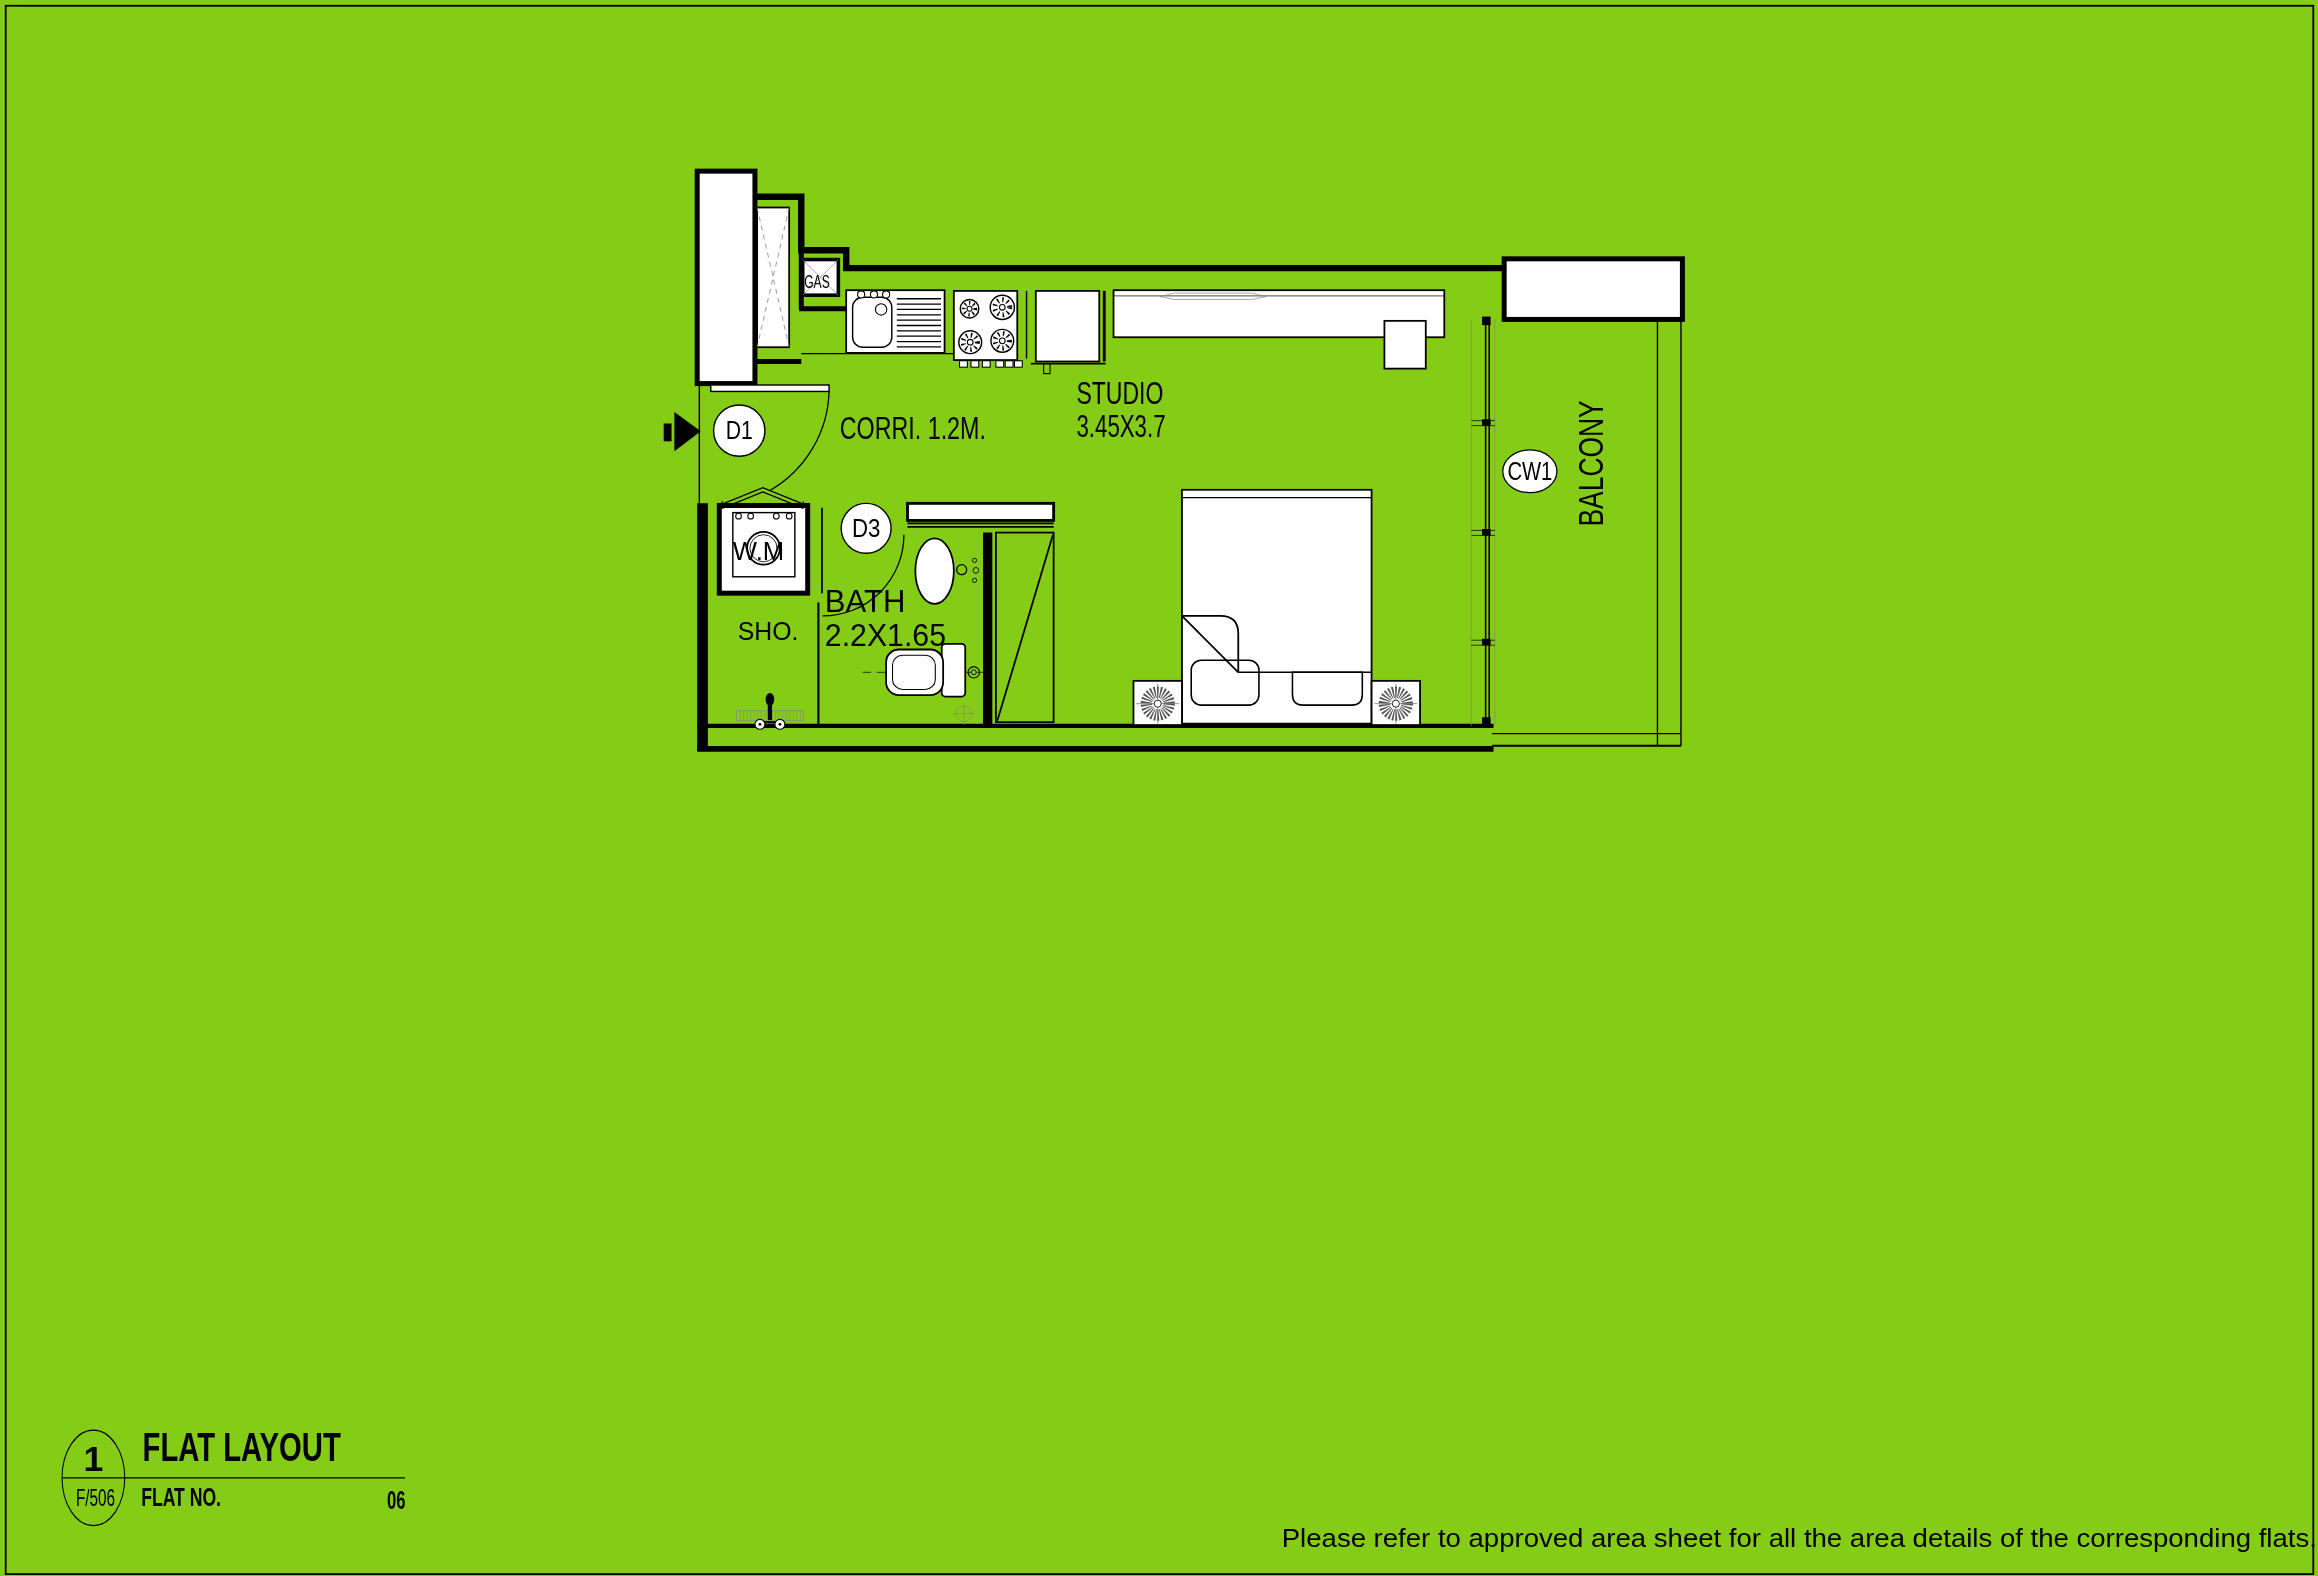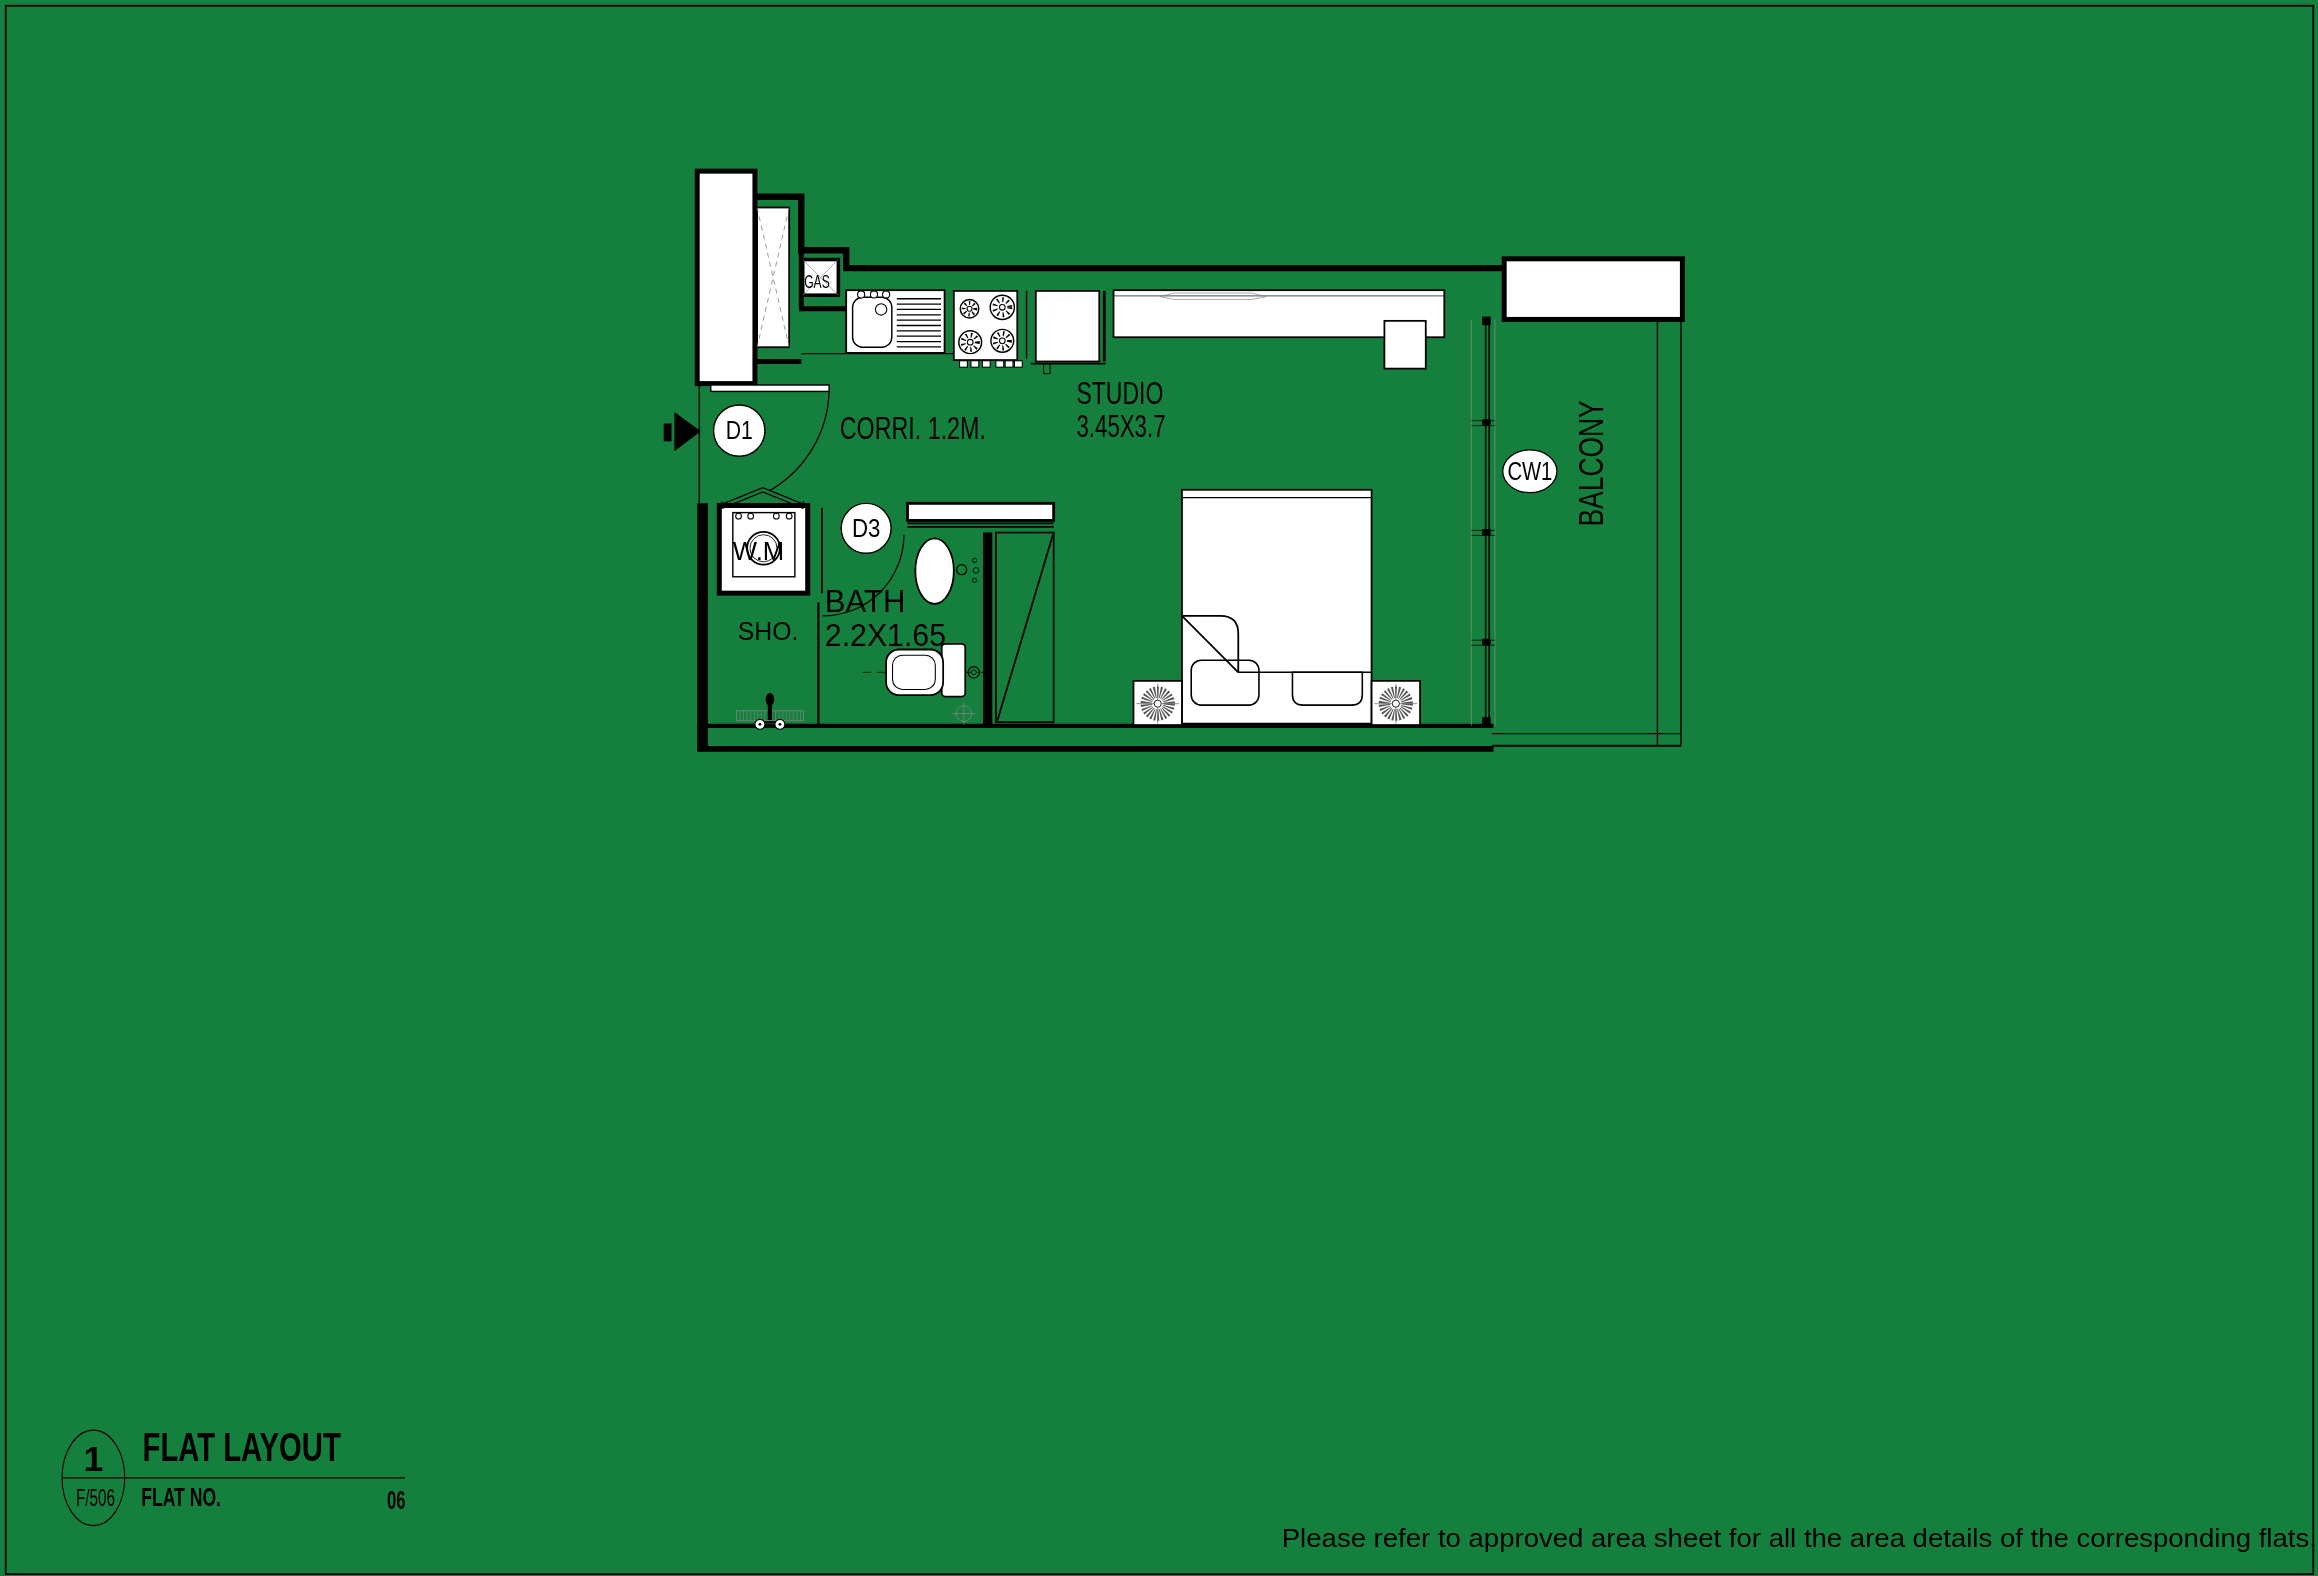--- a/index.html
+++ b/index.html
@@ -1,16 +1,16 @@
 <!DOCTYPE html>
 <html style="font-size:11.4px"><head>
 <meta charset="utf-8">
 <style>
   html,body { margin:0; padding:0; background:#ffffff; }
-  .sheet { width:2319px; height:1577px; position:relative; background:#15803d; }
+  .sheet { width:2319px; height:1577px; position:relative; background:#84cc16; }
   svg { display:block; }
   svg text { font-family:"Liberation Sans", sans-serif; fill:#000; }
   .ln  { stroke:#000; fill:none; }
   .wh  { stroke:#000; fill:#fff; }
   .gy  { stroke:#888; fill:none; }
   .blk { fill:#000; stroke:none; }
   .b   { font-weight:bold; }
 </style>
 </head>
 <body>

